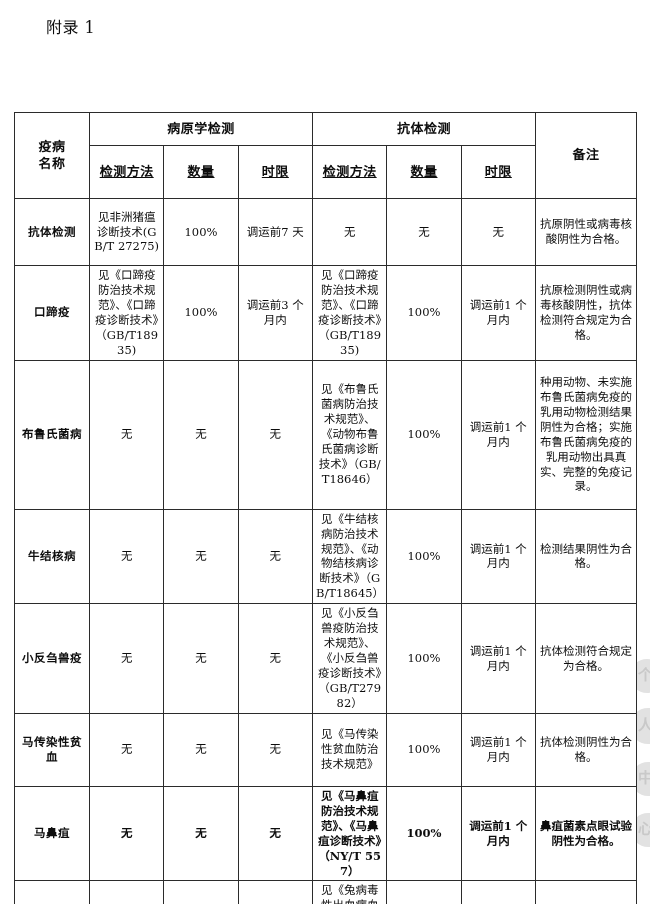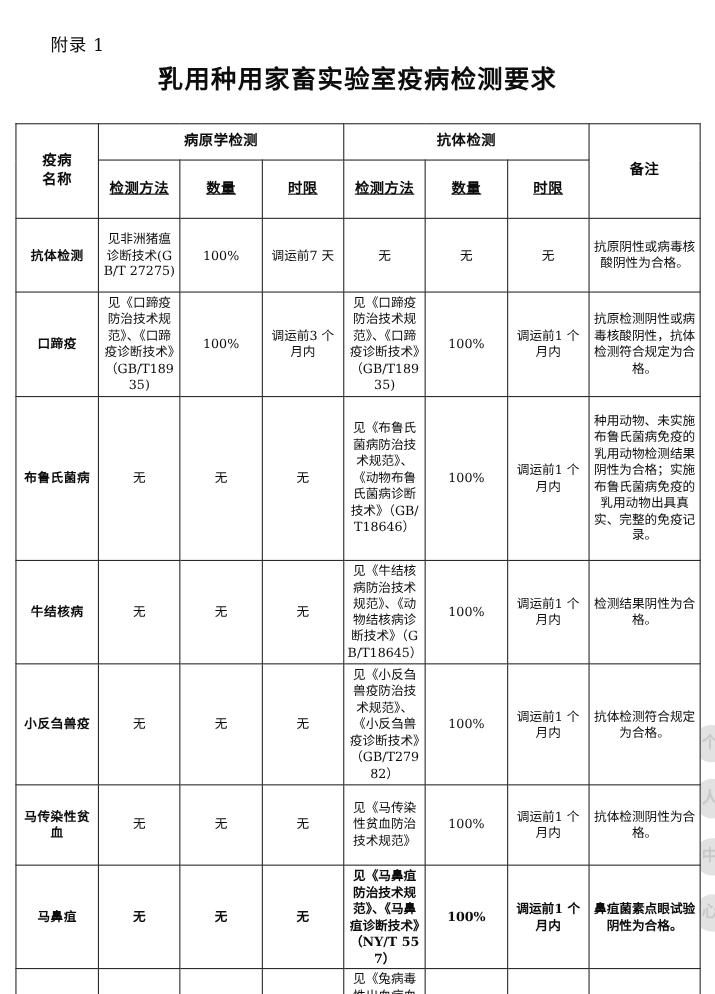--- a/index.html
+++ b/index.html
@@ -44,21 +44,21 @@
     font-family: "DejaVu Sans", "Liberation Sans", sans-serif;
     font-size: 15px;
     line-height: 1;
     font-weight: bold;
   }
 
   
   .doc-label {
     position: absolute;
     left: 46px;
-    top: 27px;
+    top: 14px;
     font-size: 16px;
     letter-spacing: 0.5px;
     font-family: "DejaVu Serif", "Liberation Serif", serif;
     z-index: 3;
   }
   .doc-title {
     position: absolute;
     left: 0;
     top: 53px;
     width: 650px;
@@ -156,21 +156,20 @@
     <div class="wm-circle" style="right:-16px; top:708px; width:36px; height:36px;"></div>
     <div class="wm-circle" style="right:-15px; top:762px; width:34px; height:34px;"></div>
     <div class="wm-circle" style="right:-15px; top:813px; width:34px; height:34px;"></div>
     <div class="wm-glyph" style="right:-3px; top:668px;">个</div>
     <div class="wm-glyph" style="right:-3px; top:718px;">人</div>
     <div class="wm-glyph" style="right:-3px; top:771px;">中</div>
     <div class="wm-glyph" style="right:-3px; top:822px;">心</div>
   </div>
 
   <div class="doc-label">附录 1</div>
-  <div class="doc-title">乳用种用家畜实验室疫病检测要求</div>
 
   <div class="table-wrap">
     <table class="detect">
       <thead>
         <tr class="r-head-top">
           <th class="col-disease" rowspan="2">
             <div>疫病</div>
             <div>名称</div>
           </th>
           <th colspan="3">病原学检测</th>

